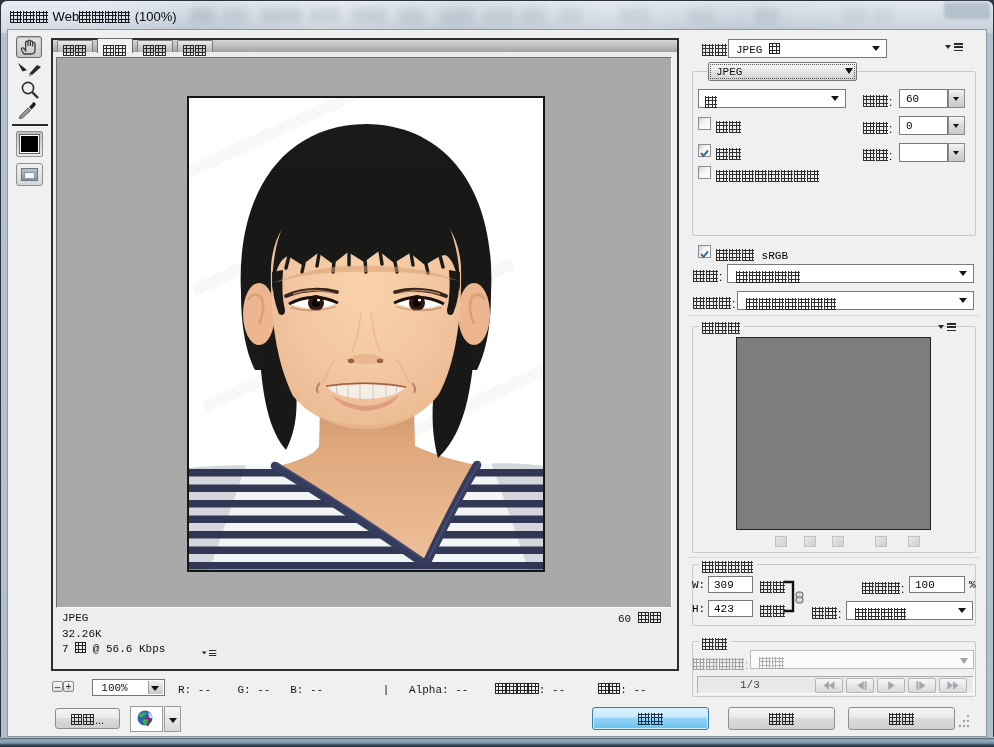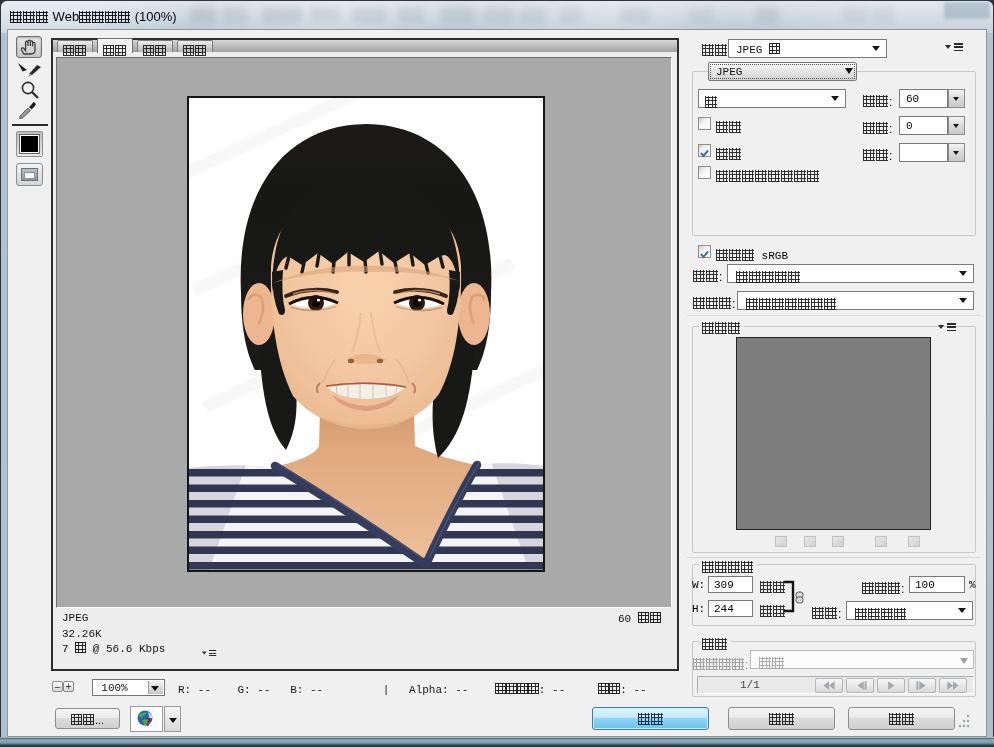--- a/index.html
+++ b/index.html
@@ -331,21 +331,21 @@
 <div class="ab" style="left:687px;top:557px;width:293px;height:1px;background:#d9d9d9"></div>
 <div class="gbox" style="left:692px;top:564px;width:284px;height:62px"></div>
 <div class="glabel" style="left:699px;top:558px"><i class="gg" style="width:12px;height:12px;margin-right:1px;--gc:#1f1f1f"></i><i class="gg" style="width:12px;height:12px;margin-right:1px;--gc:#1f1f1f"></i><i class="gg" style="width:12px;height:12px;margin-right:1px;--gc:#1f1f1f"></i><i class="gg" style="width:12px;height:12px;margin-right:1px;--gc:#1f1f1f"></i></div>
 <div class="lbl mono" style="left:692px;top:579px;font-size:11px">W:</div>
 <div class="ab" style="left:708px;top:576px;width:45px;height:17px;background:#fff;border:1px solid #7a7a7a">
 <div class="mono" style="position:absolute;left:5px;top:2px;font-size:11px">309</div>
   </div>
 <div class="lbl" style="left:760px;top:578px"><i class="gg" style="width:12px;height:12px;margin-right:1px;--gc:#1f1f1f"></i><i class="gg" style="width:12px;height:12px;margin-right:1px;--gc:#1f1f1f"></i></div>
 <div class="lbl mono" style="left:692px;top:603px;font-size:11px">H:</div>
 <div class="ab" style="left:708px;top:600px;width:45px;height:17px;background:#fff;border:1px solid #7a7a7a">
-<div class="mono" style="position:absolute;left:5px;top:2px;font-size:11px">244</div>
+<div class="mono" style="position:absolute;left:5px;top:2px;font-size:11px">423</div>
   </div>
 <div class="lbl" style="left:760px;top:602px"><i class="gg" style="width:12px;height:12px;margin-right:1px;--gc:#1f1f1f"></i><i class="gg" style="width:12px;height:12px;margin-right:1px;--gc:#1f1f1f"></i></div>
 <svg class="ab" style="left:783px;top:580px" width="26" height="34" viewBox="0 0 26 34">
 <path d="M1 2 L10 2 L10 31 L1 31" fill="none" stroke="#111" stroke-width="2.4"></path>
 <g stroke="#555" fill="#d8d8d8" stroke-width="1">
       <rect x="13" y="12" width="7" height="6" rx="2.5"></rect>
       <rect x="13" y="17" width="7" height="6" rx="2.5"></rect>
     </g>
   </svg>
 <div class="lbl" style="left:862px;top:579px"><i class="gg" style="width:12px;height:12px;margin-right:1px;--gc:#1f1f1f"></i><i class="gg" style="width:12px;height:12px;margin-right:1px;--gc:#1f1f1f"></i><i class="gg" style="width:12px;height:12px;margin-right:1px;--gc:#1f1f1f"></i><span style="font-size:12px">:</span></div>
@@ -360,21 +360,21 @@
   </div>
 <div class="gbox" style="left:692px;top:641px;width:284px;height:56px"></div>
 <div class="glabel" style="left:699px;top:635px"><i class="gg" style="width:12px;height:12px;margin-right:1px;--gc:#1f1f1f"></i><i class="gg" style="width:12px;height:12px;margin-right:1px;--gc:#1f1f1f"></i></div>
 <div class="lbl" style="left:693px;top:655px"><i class="gg" style="width:12px;height:12px;margin-right:1px;--gc:#9d9d9d"></i><i class="gg" style="width:12px;height:12px;margin-right:1px;--gc:#9d9d9d"></i><i class="gg" style="width:12px;height:12px;margin-right:1px;--gc:#9d9d9d"></i><i class="gg" style="width:12px;height:12px;margin-right:1px;--gc:#9d9d9d"></i><span style="font-size:12px;color:#9d9d9d">:</span></div>
 <div class="ab" style="left:750px;top:650px;width:224px;height:19px;background:#fbfbfb;border:1px solid #b9b9b9">
 <div style="position:absolute;left:8px;top:3px"><i class="gg" style="width:12px;height:12px;margin-right:1px;--gc:#a8a8a8"></i><i class="gg" style="width:12px;height:12px;margin-right:1px;--gc:#a8a8a8"></i></div>
 <div class="ab" style="right:5px;top:7px;border-left:4.5px solid transparent;border-right:4.5px solid transparent;border-top:6px solid #a0a0a0"></div>
   </div>
 <div class="ab" style="left:697px;top:676px;width:277px;height:18px;background:#e9e9e9;
 border-top:1px solid #aeaeae;border-left:1px solid #aeaeae;border-bottom:1px solid #fff;border-right:1px solid #fff"></div>
-<div class="ab mono" style="left:740px;top:679px;font-size:11px;color:#444">1/1</div>
+<div class="ab mono" style="left:740px;top:679px;font-size:11px;color:#444">1/3</div>
 <div class="ab" style="left:815px;top:678px;width:28px;height:15px;border:1px solid #b5b5b5;border-radius:2px;
 background:linear-gradient(#f6f6f6,#dadada)">
     <svg width="26" height="13" viewBox="0 0 28 13" style="display:block">
       <g fill="#a2a8ae">
         <path d="M13,2 L7,6.5 L13,11 Z M7,2 L1,6.5 L7,11 Z" transform="translate(7,0)"></path>
       </g>
     </svg>
   </div>
 <div class="ab" style="left:846px;top:678px;width:28px;height:15px;border:1px solid #b5b5b5;border-radius:2px;
 background:linear-gradient(#f6f6f6,#dadada)">

